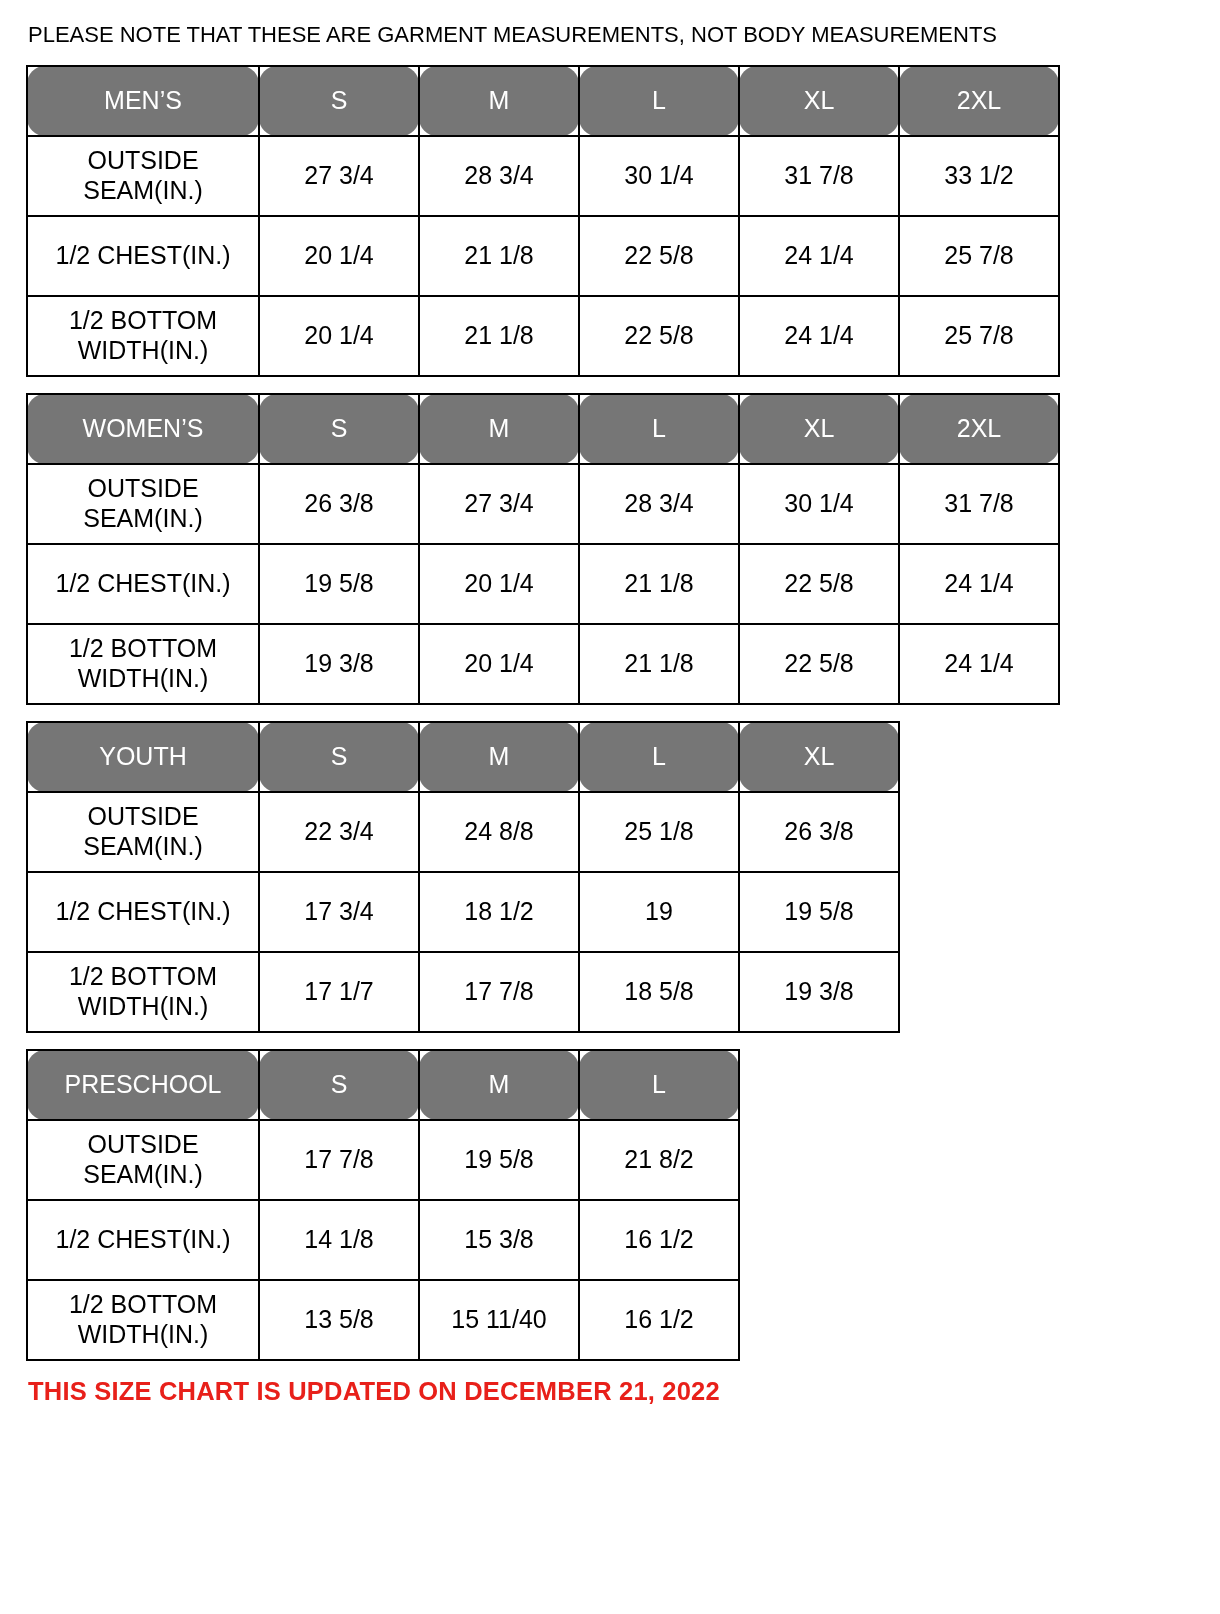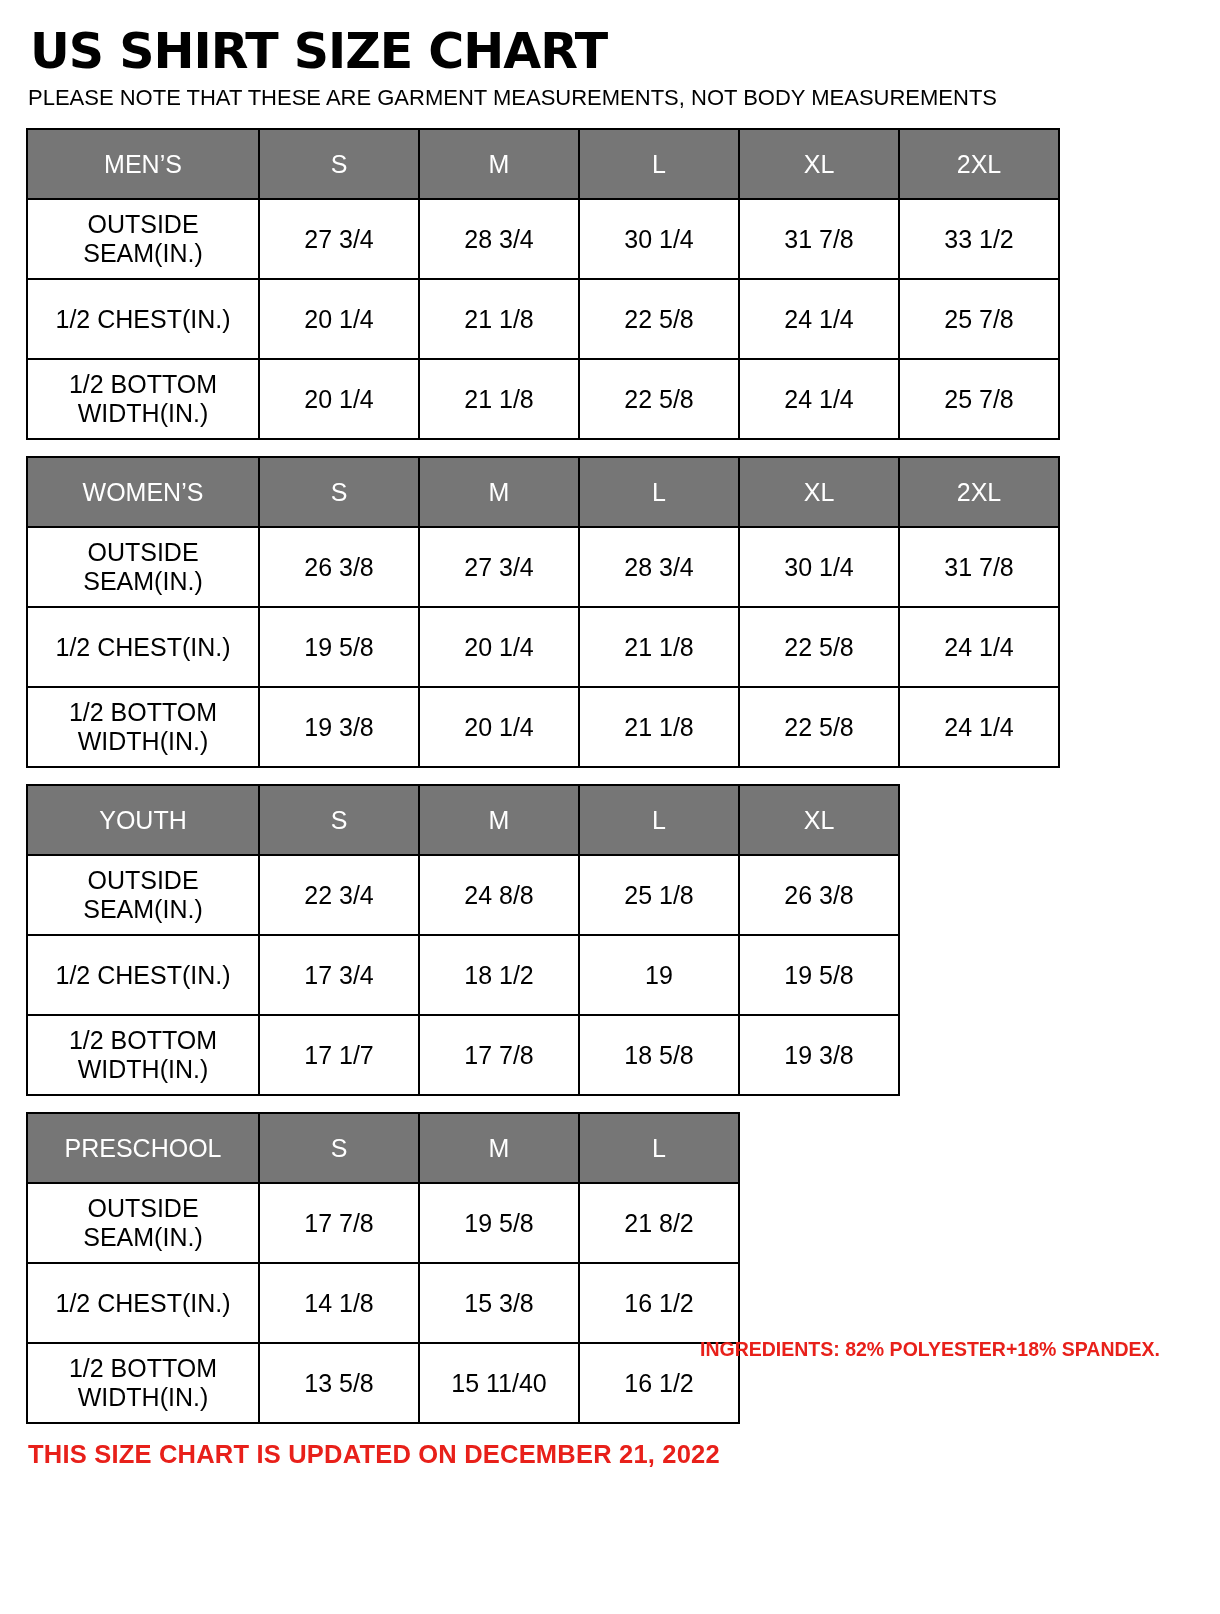--- a/index.html
+++ b/index.html
@@ -49,20 +49,21 @@
     font-size: 25px;
     font-weight: normal;
     padding: 6px 4px;
     line-height: 1.18;
   }
   table.size-table thead td {
     background: #767676;
     color: #ffffff;
     height: 56px;
     font-size: 25px;
+    border-radius: 18px;
   }
   table.size-table tbody td {
     background: #ffffff;
     color: #000000;
     height: 66px;
   }
   td.rowlabel {
     font-size: 24.5px;
     margin-top: 12px;
   }
@@ -86,21 +87,20 @@
     line-height: 2.0;
     width: 500px;
   }
   .ingredients div { white-space: nowrap; }
 </style>
 </head>
 <body>
 
 <div class="page">
 
-  <h1 class="title">US SHIRT SIZE CHART</h1>
 
   <div class="note">PLEASE NOTE THAT THESE ARE GARMENT MEASUREMENTS, NOT BODY MEASUREMENTS</div>
 
   <table class="size-table">
     <thead>
       <tr>
         <td class="col-label">MEN’S</td>
         <td class="col-val">S</td>
         <td class="col-val">M</td>
         <td class="col-val">L</td>
@@ -239,14 +239,13 @@
         <td>16 1/2</td>
       </tr>
     </tbody>
   </table>
 
   <div class="footer-note">THIS SIZE CHART IS UPDATED ON DECEMBER 21, 2022</div>
 
 </div>
 
 <div class="ingredients">
-  <div>INGREDIENTS: 82% POLYESTER+18% SPANDEX.</div>
 </div>
 
 </body></html>

